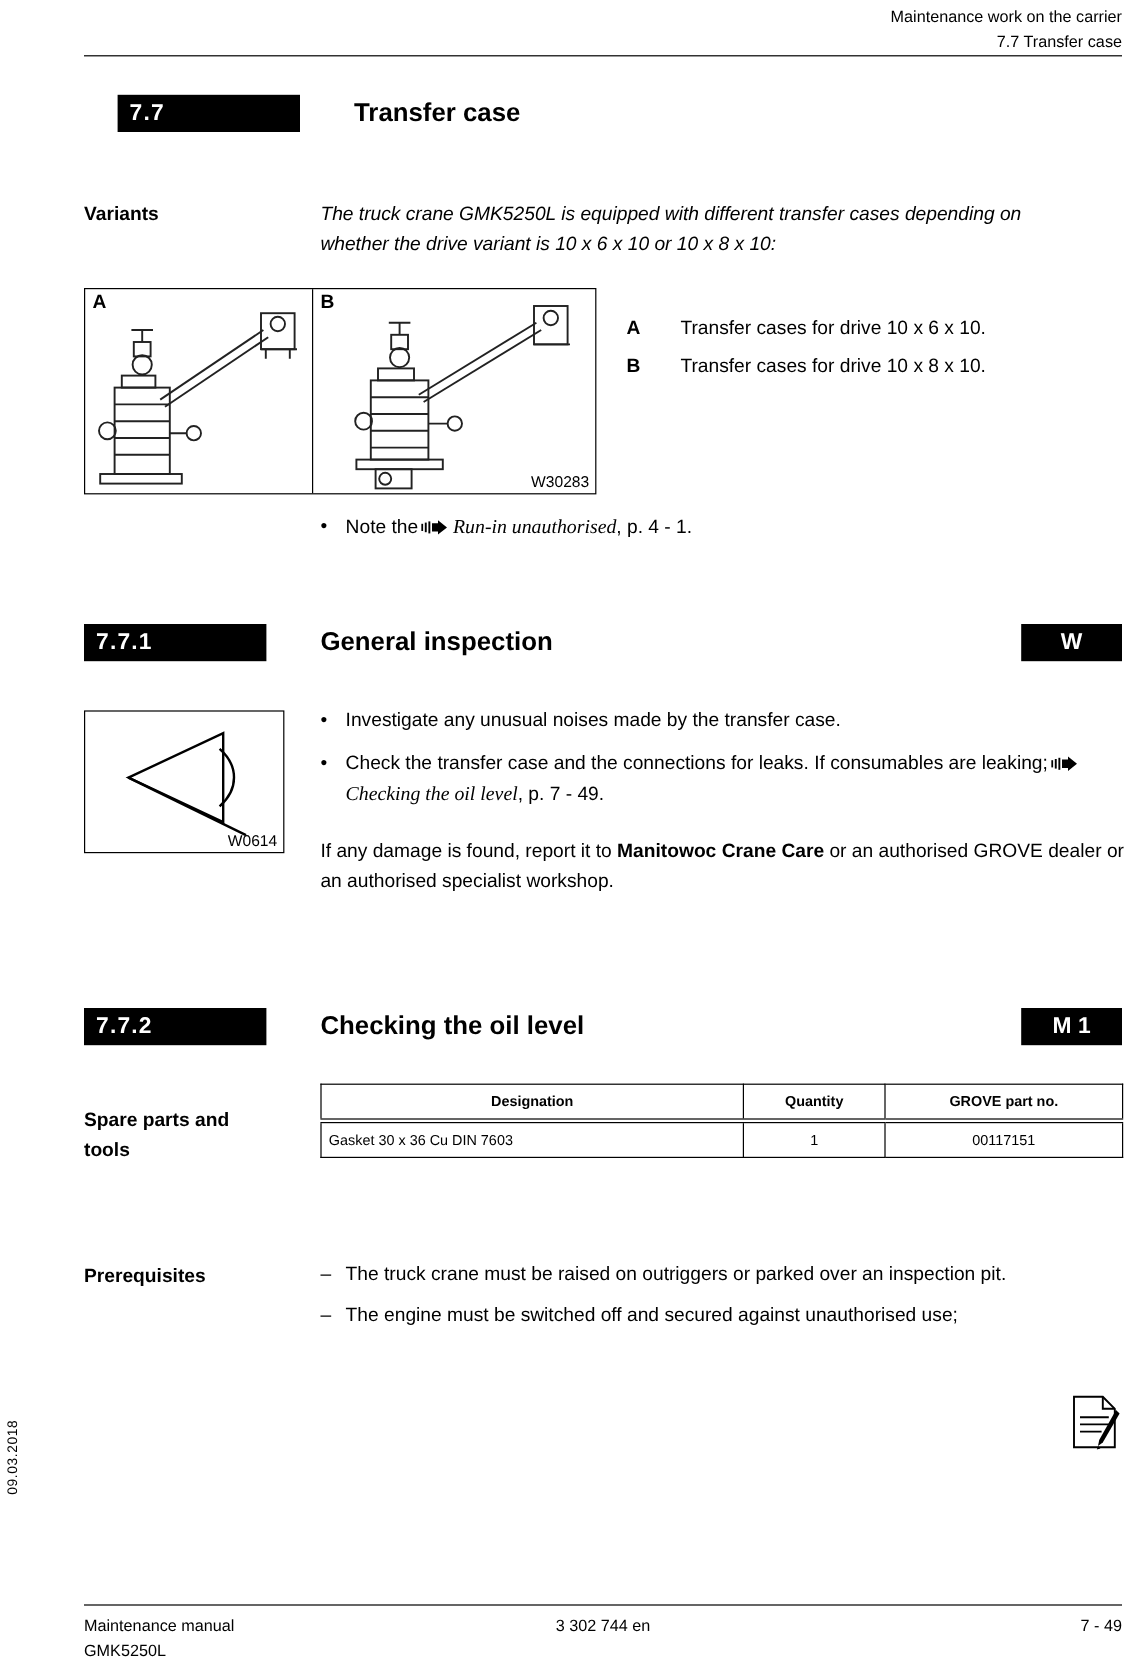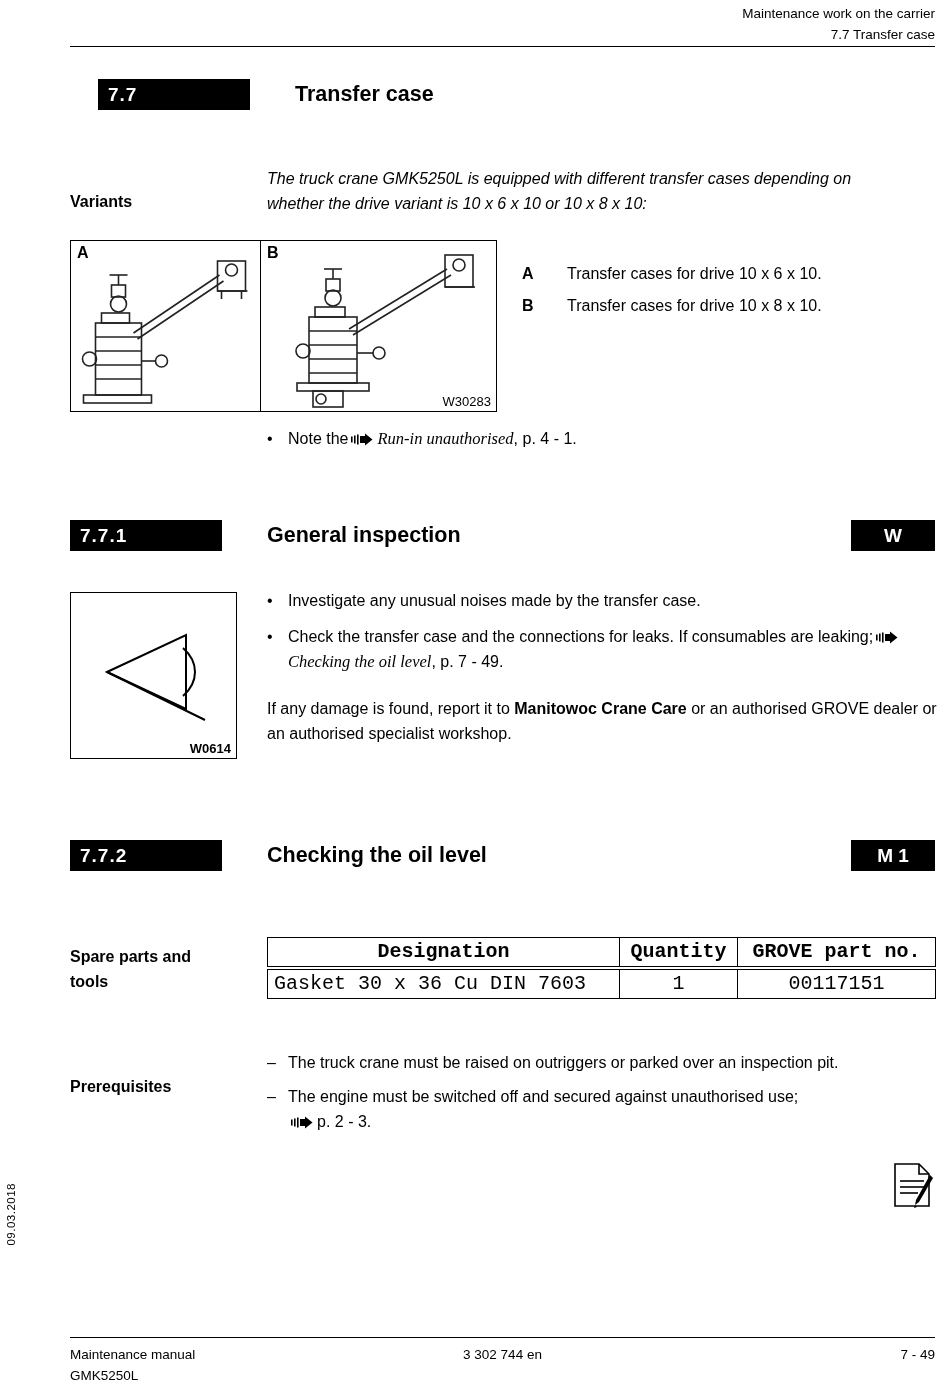--- a/index.html
+++ b/index.html
@@ -13,21 +13,21 @@
   .rule-top{position:absolute;top:46px;left:70px;right:15px;border-top:1.3px solid #000;}
   
   .sec-row{position:absolute;left:70px;right:15px;display:flex;align-items:flex-start;}
   #sec77-row{top:79px;padding-left:28px;}
   #sec771-row{top:520px;}
   #sec772-row{top:840px;}
   .black-box{background:#000;color:#fff;font-weight:bold;font-size:19px;width:152px;height:31px;line-height:31px;padding-left:10px;box-sizing:border-box;letter-spacing:1px;}
   .sec-title{font-size:21.5px;font-weight:bold;line-height:31px;margin-left:45px;}
   .badge{margin-left:auto;background:#000;color:#fff;font-weight:bold;font-size:19px;width:84px;height:31px;line-height:31px;text-align:center;}
   
-  .side-label{position:absolute;left:70px;font-weight:bold;font-size:16px;line-height:25px;width:190px;margin-top:23px;}
+  .side-label{position:absolute;left:70px;font-weight:bold;font-size:16px;line-height:25px;width:190px;}
   #variants-label{top:166px;}
   #spareparts-label{top:921px;}
   #prereq-label{top:1051px;}
   
   .content-block{position:absolute;left:267px;font-size:16px;line-height:25px;}
   #variants-text{top:166px;width:618px;font-style:italic;}
   
   .figure{position:absolute;border:1.3px solid #000;background:#fff;box-sizing:border-box;}
   #figure1{top:240px;left:70px;width:427px;height:172px;display:flex;}
   .panel{position:relative;height:100%;}
@@ -42,27 +42,27 @@
   .caption-key{font-weight:bold;width:45px;}
   
   #note-row{position:absolute;top:426px;left:267px;width:660px;display:flex;line-height:25px;}
   .bullet-dot{width:21px;flex:none;}
   .bullet-dot::before{content:"\2022";}
   .dash{width:21px;flex:none;}
   .dash::before{content:"\2013";}
   .xref{font-style:italic;font-family:"Liberation Serif",serif;font-size:16.5px;}
   .xref-icon{display:inline-block;vertical-align:-2px;margin:0 4px 0 3px;}
   
-  #figure2{top:592px;left:70px;width:167px;height:167px;display:flex;align-items:center;justify-content:center;font-weight:bold;}
+  #figure2{top:592px;left:70px;width:167px;height:119px;display:flex;align-items:center;justify-content:center;}
   #gi-content{top:588px;width:672px;}
   .b-item{display:flex;margin-bottom:11px;}
   .para{margin-top:22px;}
   .bold{font-weight:bold;}
   
-  #sp-table{position:absolute;top:937px;left:267px;border-collapse:collapse;font-size:20px;table-layout:fixed;font-family:Liberation Mono, monospace;}
+  #sp-table{position:absolute;top:903px;left:267px;border-collapse:collapse;font-size:12px;table-layout:fixed;}
   #sp-table th,#sp-table td{border:1.4px solid #000;padding:0 6px;box-sizing:border-box;}
   #sp-table th{height:30px;font-weight:bold;text-align:center;border-bottom:4px double #000;}
   #sp-table td{height:31px;text-align:center;}
   #sp-table td.cell-left{text-align:left;}
   .col-des{width:352px;}
   .col-qty{width:118px;}
   .col-part{width:198px;}
   
   #prereq-list{top:1050px;width:672px;}
   .d-item{display:flex;margin-bottom:9px;}
@@ -251,28 +251,20 @@
 <div class="side-label" id="prereq-label">Prerequisites</div>
 <div class="content-block" id="prereq-list">
   <div class="d-item">
     <span class="dash"></span>
     <span>The truck crane must be raised on outriggers or parked over an inspection pit.</span>
   </div>
   <div class="d-item">
     <span class="dash"></span>
     <span>
       <div>The engine must be switched off and secured against unauthorised use;</div>
-      <div><span class="xref-icon"><svg width="22" height="13" viewBox="0 0 22 13">
-              <g fill="#000">
-                <rect x="0" y="3.5" width="1.6" height="6"></rect>
-                <rect x="3" y="2.5" width="1.6" height="8"></rect>
-                <rect x="6" y="1.5" width="1.6" height="10"></rect>
-                <polygon points="9,3 14,3 14,0.5 21.5,6.5 14,12.5 14,10 9,10"></polygon>
-              </g>
-            </svg></span><span>p. 2 - 3.</span></div>
     </span>
   </div>
 </div>
 
 <div id="note-icon">
   <svg width="42" height="47" viewBox="0 0 42 47">
     <g stroke="#000" fill="none" stroke-width="1.6">
       <path d="M3,2 H27 L37,12 V44 H3 Z"></path>
       <path d="M27,2 V12 H37"></path>
       <line x1="8" y1="19" x2="32" y2="19"></line>

